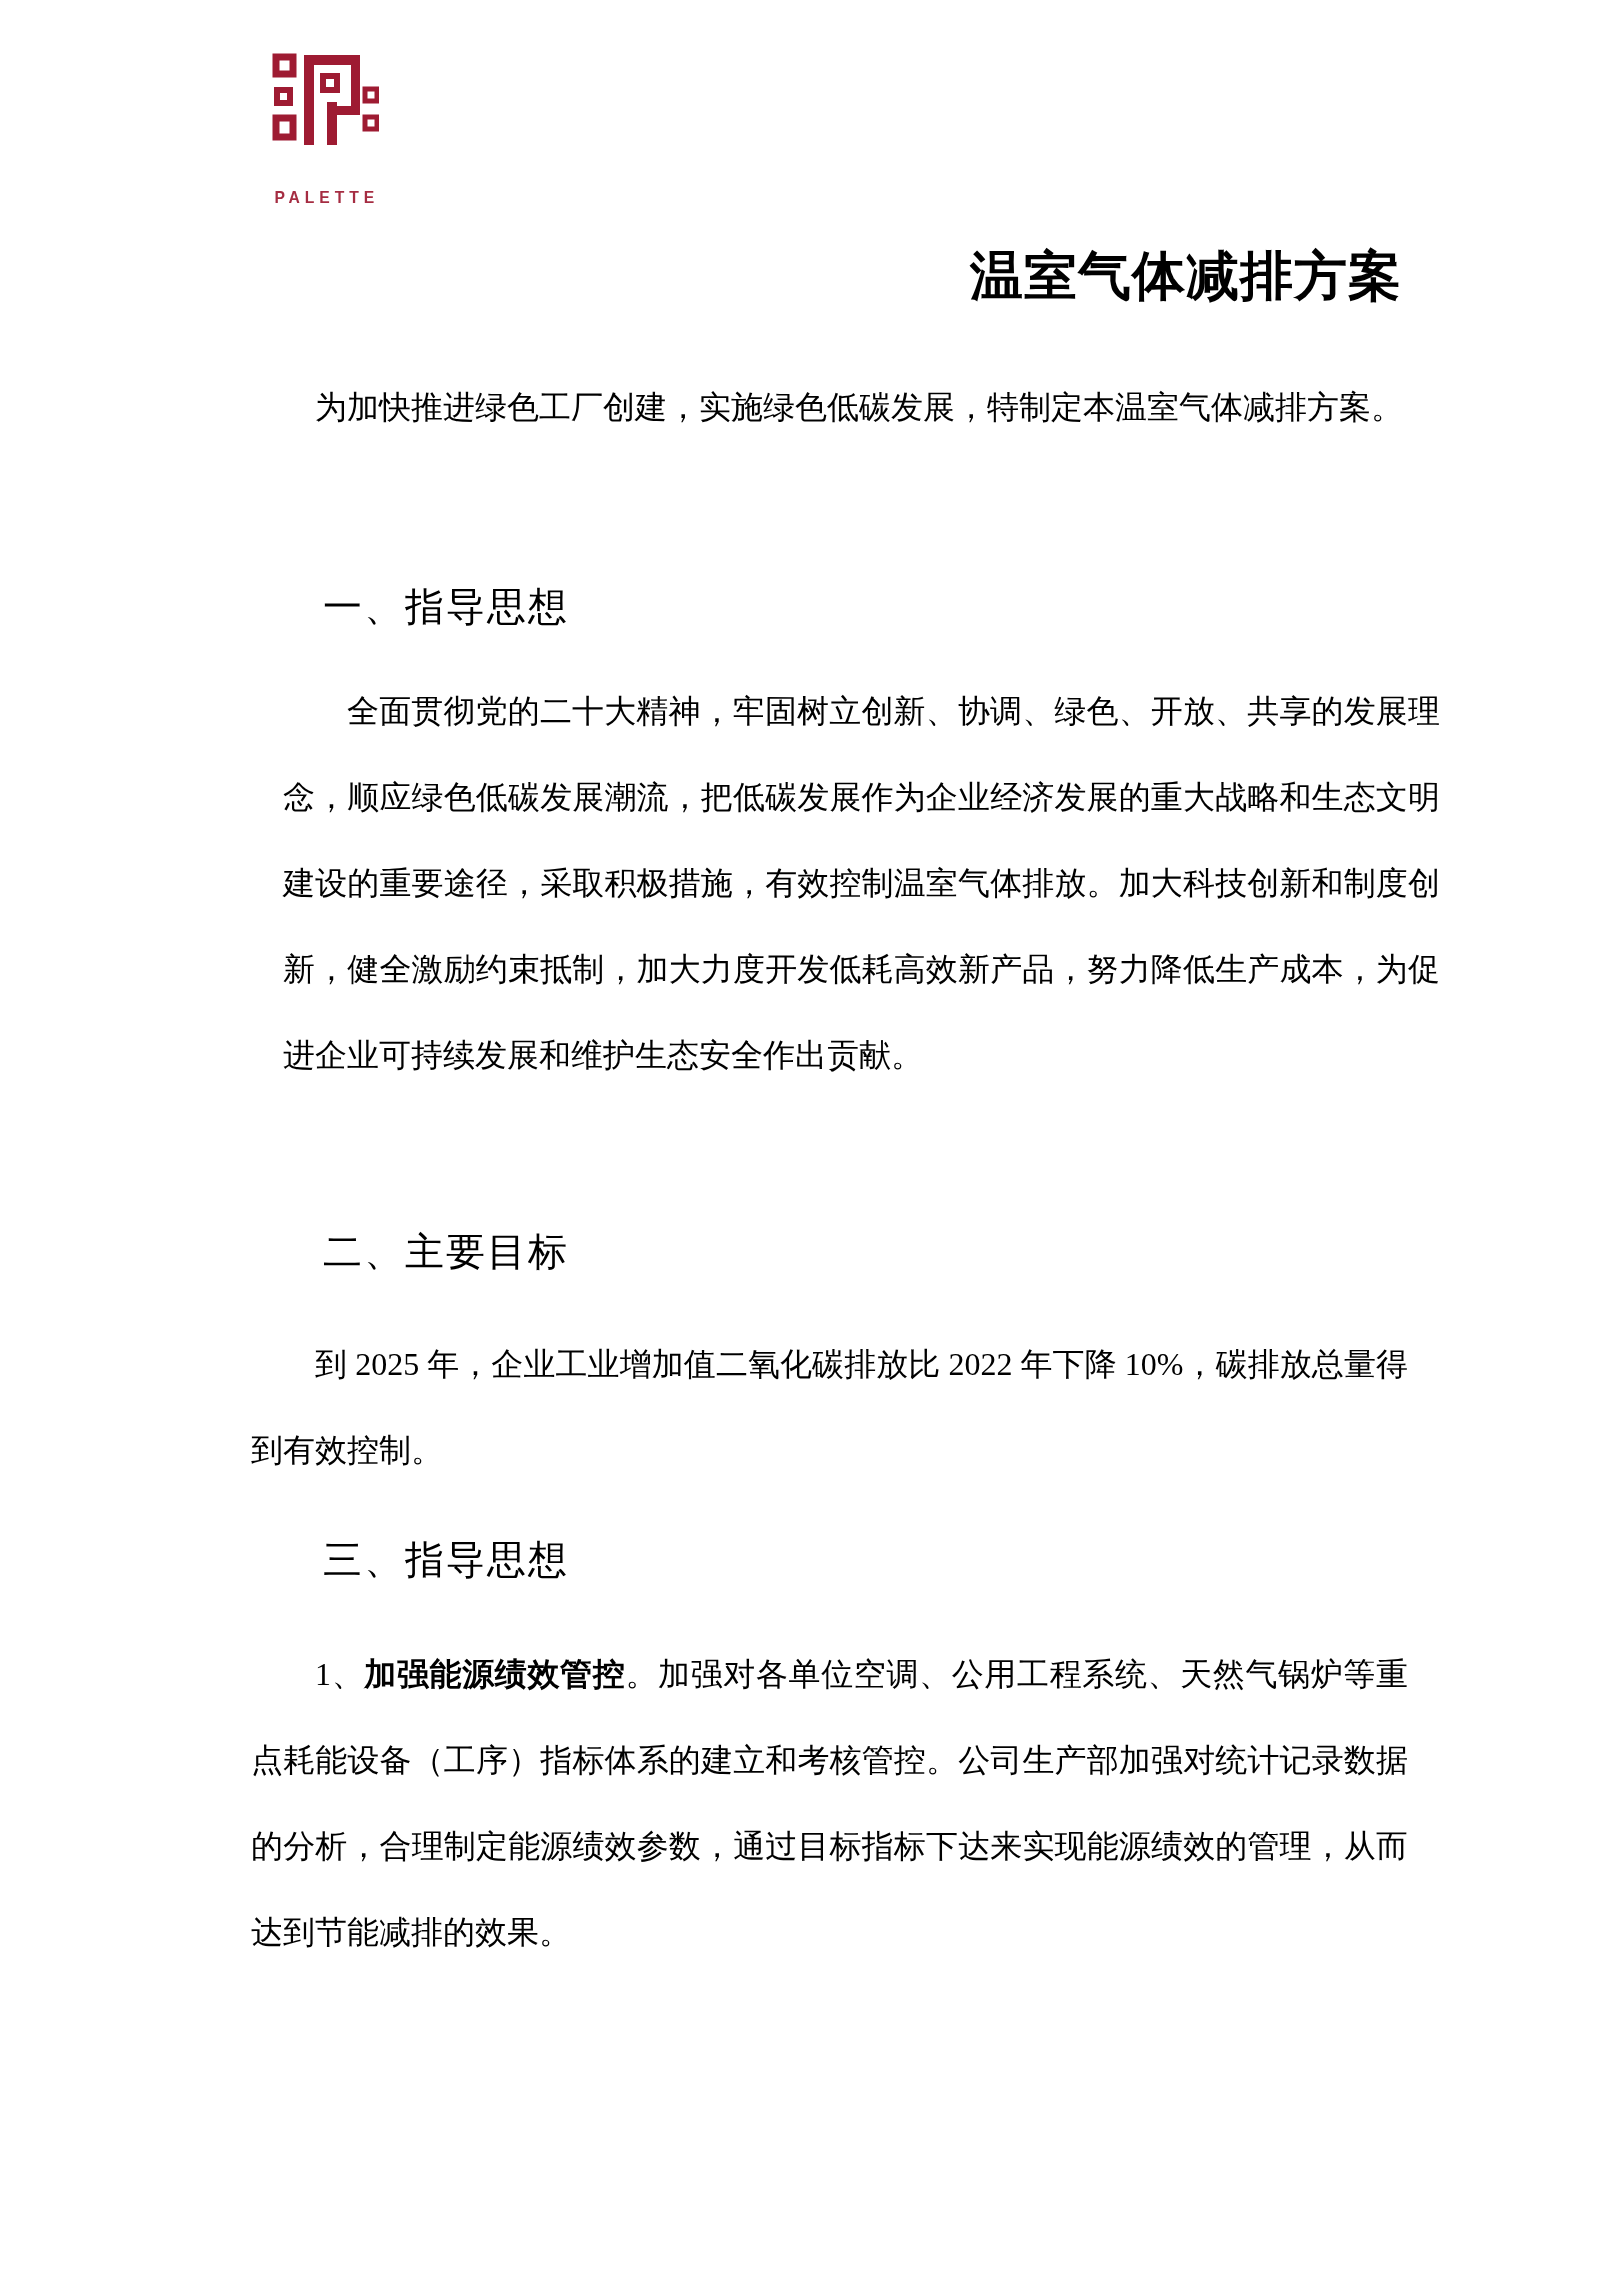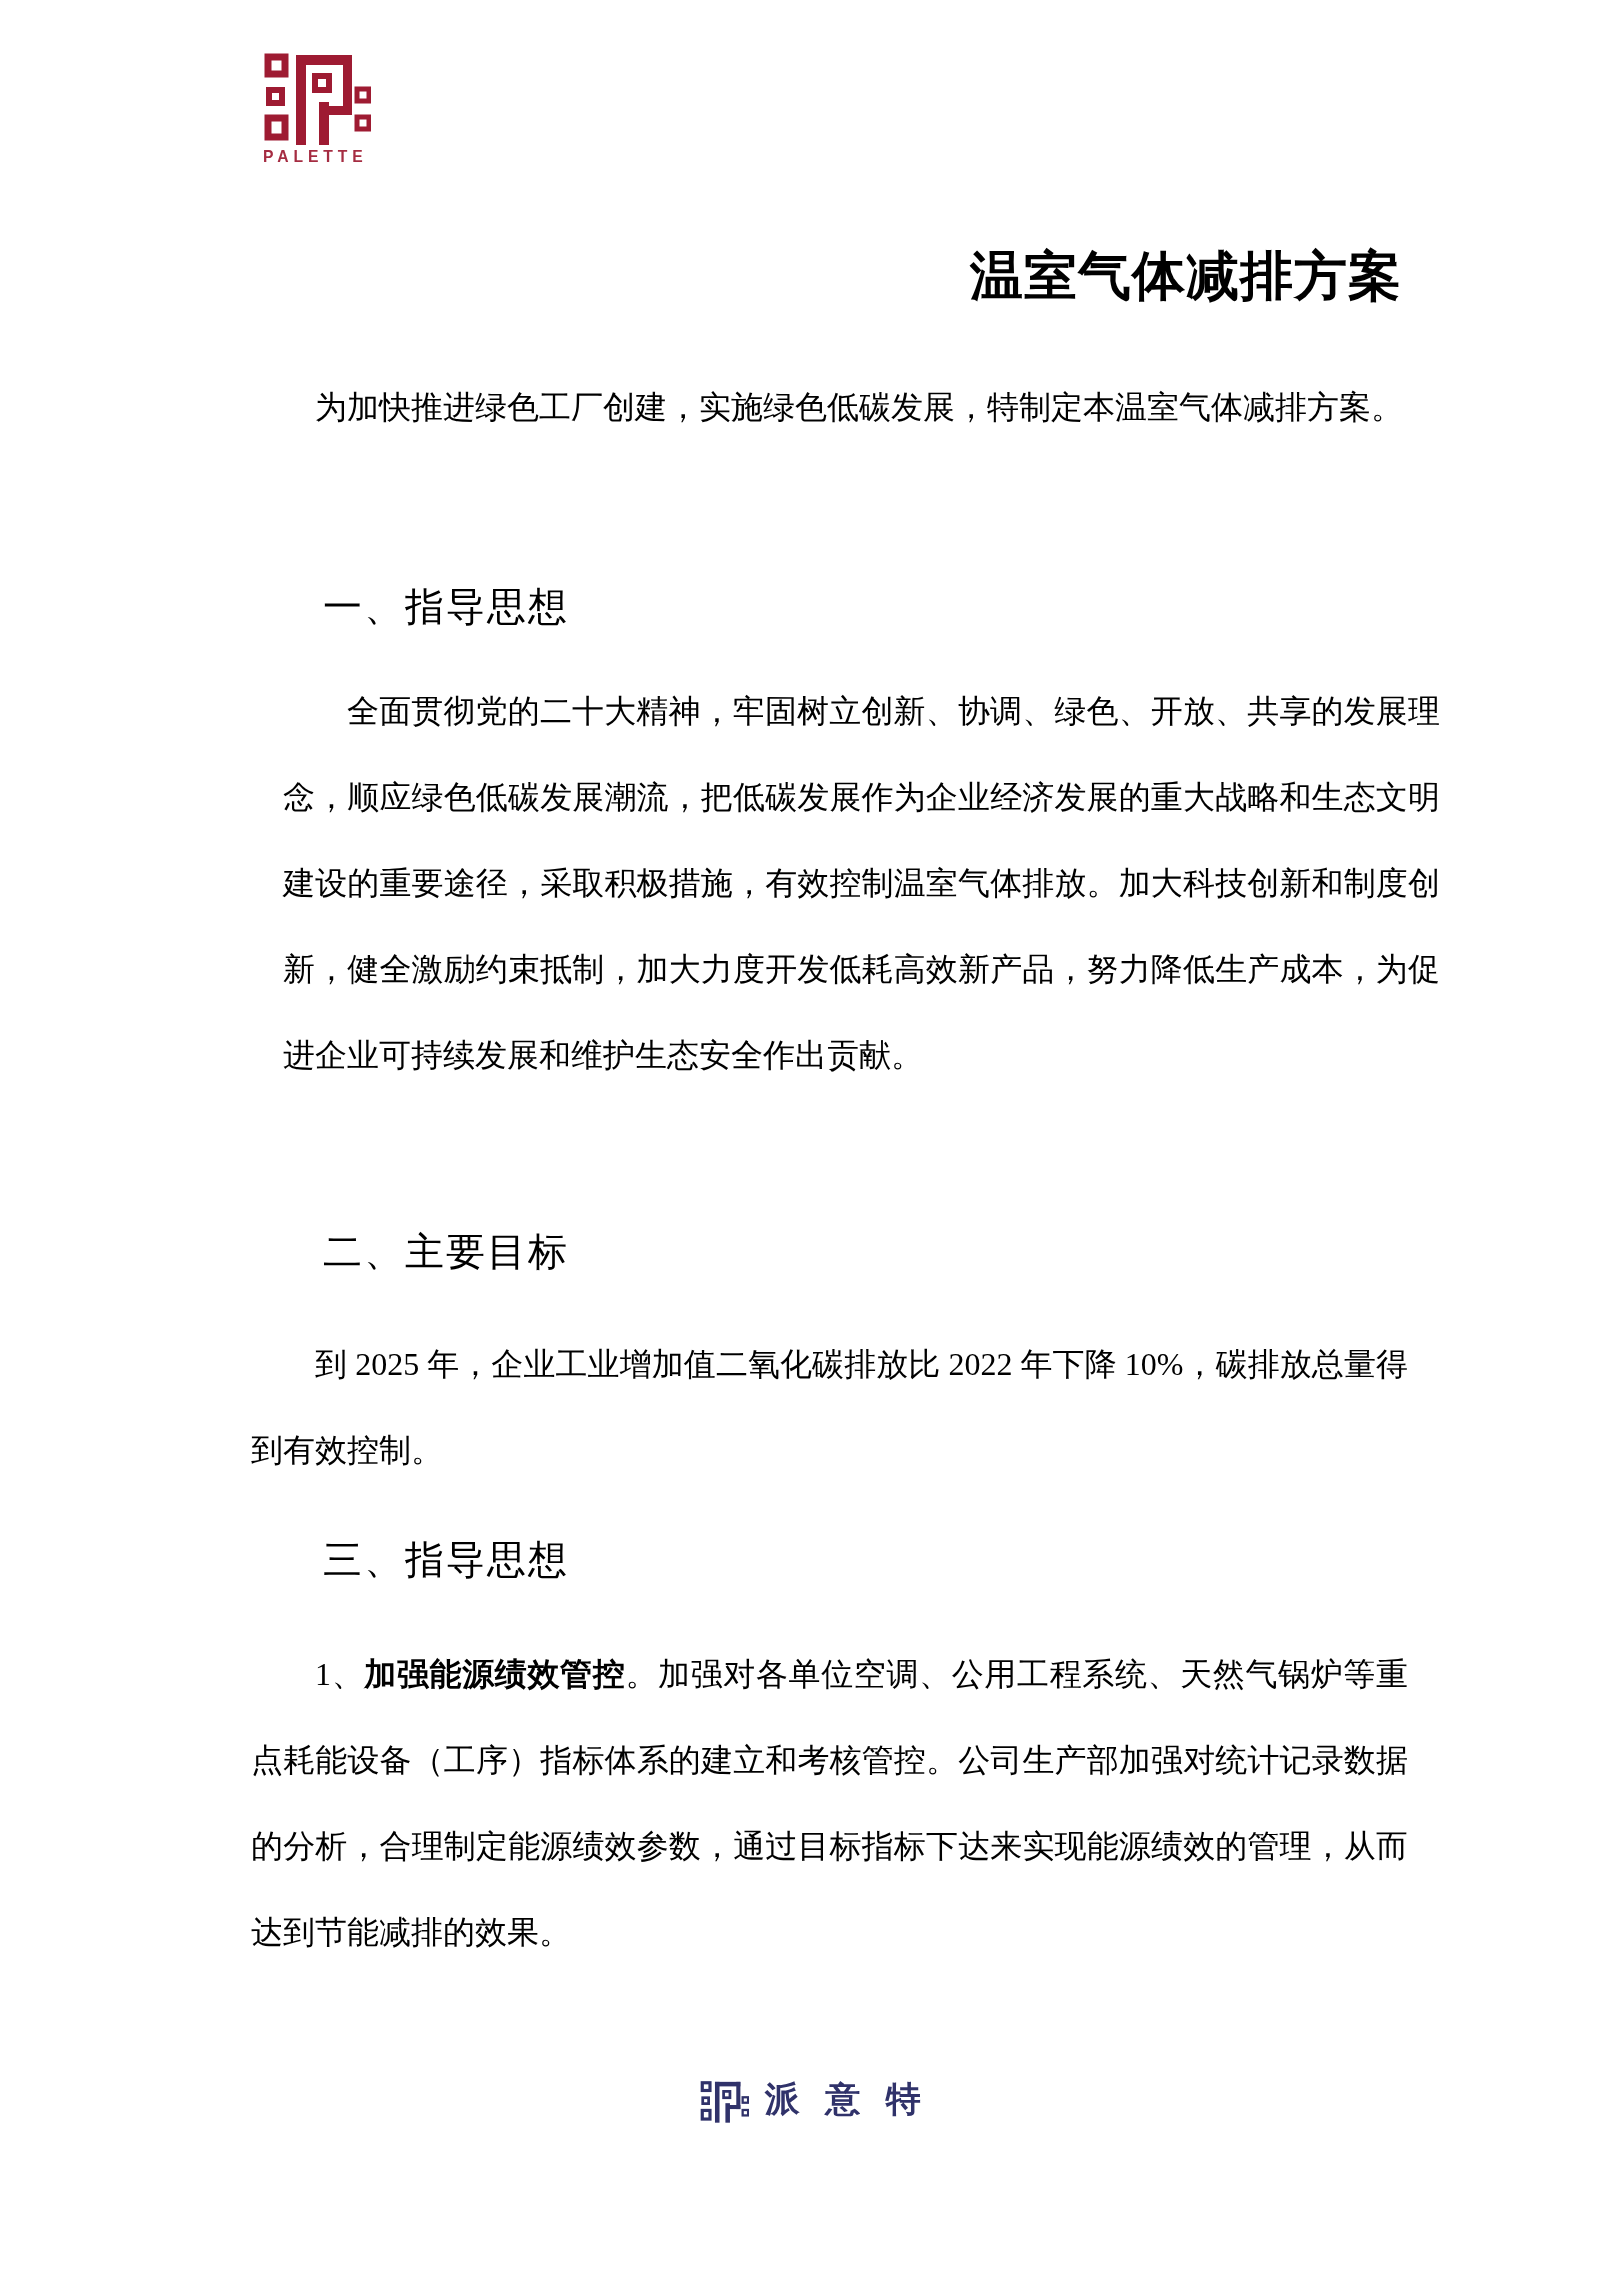--- a/index.html
+++ b/index.html
@@ -19,22 +19,23 @@
     color:var(--ink);
   }
   
   .logo-top{
     position:absolute;
     left:263px;
     top:45px;
     width:116px;
     display:flex;
     flex-direction:column;
-    align-items:flex-start;
+    align-items:flex-end;
     color:var(--brand-red);
+    gap:41px;
   }
   .logo-top svg{width:108px;height:100px;display:block;}
   .logo-wordmark{
     margin-top:2.9px;
     font-family:"Liberation Sans","DejaVu Sans",sans-serif;
     font-size:15.7px;
     font-weight:600;
     letter-spacing:4.9px;
     color:var(--brand-red);
     opacity:.92;
@@ -140,31 +141,15 @@
     <h2 class="heading h-s1">一、指导思想</h2>
     <p class="para p-s1">全面贯彻党的二十大精神，牢固树立创新、协调、绿色、开放、共享的发展理念，顺应绿色低碳发展潮流，把低碳发展作为企业经济发展的重大战略和生态文明建设的重要途径，采取积极措施，有效控制温室气体排放。加大科技创新和制度创新，健全激励约束抵制，加大力度开发低耗高效新产品，努力降低生产成本，为促进企业可持续发展和维护生态安全作出贡献。</p>
 
     <h2 class="heading h-s2">二、主要目标</h2>
     <p class="para p-s2">到 2025 年，企业工业增加值二氧化碳排放比 2022 年下降 10%，碳排放总量得到有效控制。</p>
 
     <h2 class="heading h-s3">三、指导思想</h2>
     <p class="para p-s3"><span>1、</span><span class="lead-bold">加强能源绩效管控</span><span>。加强对各单位空调、公用工程系统、天然气锅炉等重点耗能设备（工序）指标体系的建立和考核管控。公司生产部加强对统计记录数据的分析，合理制定能源绩效参数，通过目标指标下达来实现能源绩效的管理，从而达到节能减排的效果。</span></p>
   </div>
 
-  <div class="footer-brand">
-    <svg viewBox="0 0 108 100" aria-hidden="true">
-      <rect x="5" y="12" width="17" height="17" fill="none" stroke="currentColor" stroke-width="7"></rect>
-      <rect x="6" y="45" width="13" height="13" fill="none" stroke="currentColor" stroke-width="6"></rect>
-      <rect x="5" y="73" width="17" height="19" fill="none" stroke="currentColor" stroke-width="7"></rect>
-      <rect x="33" y="10" width="10" height="90" fill="currentColor"></rect>
-      <rect x="33" y="10" width="56" height="10" fill="currentColor"></rect>
-      <rect x="80" y="10" width="9" height="60" fill="currentColor"></rect>
-      <rect x="62" y="61" width="27" height="9" fill="currentColor"></rect>
-      <rect x="56" y="57" width="10" height="43" fill="currentColor"></rect>
-      <rect x="52" y="31" width="14" height="14" fill="none" stroke="currentColor" stroke-width="6"></rect>
-      <rect x="94" y="44" width="12" height="12" fill="none" stroke="currentColor" stroke-width="5"></rect>
-      <rect x="94" y="72" width="12" height="12" fill="none" stroke="currentColor" stroke-width="5"></rect>
-    </svg>
-    <div class="footer-brand-text">派意特</div>
-  </div>
 
 </div>
 
 
 </body></html>

